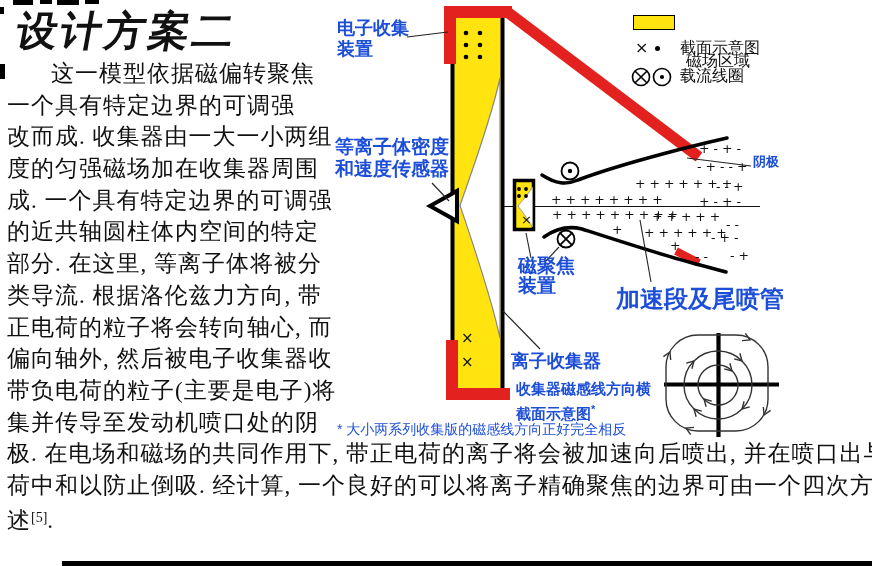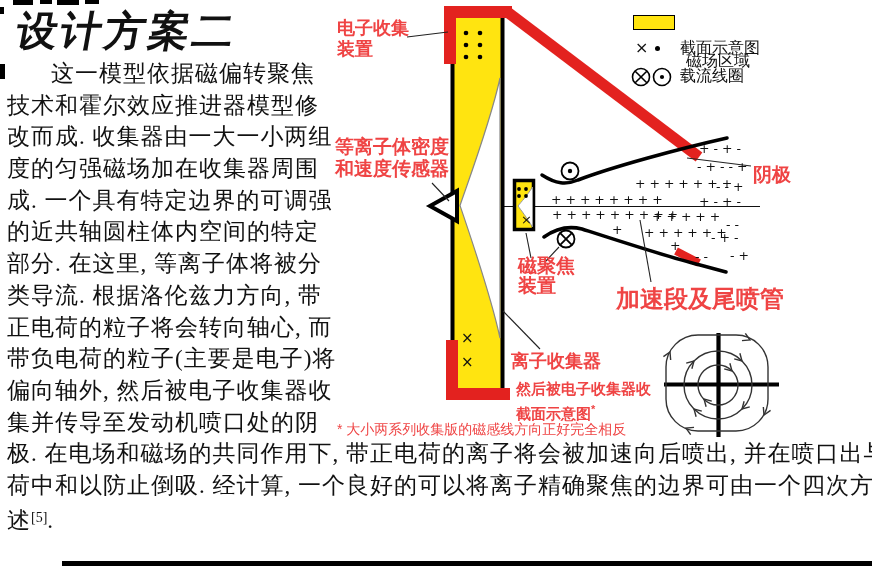--- a/index.html
+++ b/index.html
@@ -9,27 +9,27 @@
   #title{position:absolute;left:12px;top:4px;font-family:"Liberation Sans","DejaVu Sans",sans-serif;
          font-weight:bold;font-size:41px;letter-spacing:3px;transform:skewX(-10deg);
          transform-origin:left bottom;white-space:nowrap;}
   
   #paragraph{position:absolute;left:7px;top:58px;width:862px;}
   .para-line{height:31.7px;line-height:31.7px;font-size:23px;letter-spacing:1px;white-space:nowrap;}
   .para-line.first{text-indent:44px;}
   .para-line sup{font-size:14px;vertical-align:6px;letter-spacing:0;}
   
   .lbl{position:absolute;font-family:"Liberation Sans","DejaVu Sans",sans-serif;font-weight:bold;
-       color:#ef4444;white-space:nowrap;}
+       color:#1d4ed8;white-space:nowrap;}
   .lbl .ln{display:block;}
   #lbl-electron{left:337px;top:18px;font-size:18px;line-height:21px;}
   #lbl-sensor{left:335px;top:136px;font-size:19px;line-height:21.5px;}
   #lbl-focus{left:518px;top:256px;font-size:19px;line-height:20px;}
   #lbl-ion{left:511px;top:349px;font-size:18px;text-align:center;}
-  #lbl-cathode{left:753px;top:162px;font-size:19px;}
+  #lbl-cathode{left:753px;top:153px;font-size:13px;}
   #lbl-accel{left:616px;top:283px;font-size:24px;}
   #lbl-xsec{left:516px;top:379px;font-size:15px;line-height:20px;font-weight:bold;}
   #lbl-xsec sup{font-size:11px;}
   #lbl-footnote{left:337px;top:421px;font-size:14px;font-weight:normal;}
   
   .legend-label{position:absolute;font-size:16px;font-family:"Liberation Serif","DejaVu Serif",serif;
                 white-space:nowrap;color:#111;}
   
   .pm{position:absolute;font-family:"DejaVu Sans","Liberation Sans",sans-serif;font-size:12.5px;
       line-height:13px;color:#111;white-space:pre;}
@@ -144,30 +144,30 @@
         <path transform="translate(686,428) rotate(205)" d="M-7,-4 L0,0 L-7,4"></path>
         <path transform="translate(670,352) rotate(295)" d="M-7,-4 L0,0 L-7,4"></path>
       </g>
     </g>
   </svg>
 
   <div id="title">设计方案二</div>
 
   <div id="paragraph">
     <div class="para-line first">这一模型依据磁偏转聚焦</div>
-      <div class="para-line">技术和霍尔效应推进器模型修</div>
+      <div class="para-line">一个具有特定边界的可调强</div>
       <div class="para-line">改而成. 收集器由一大一小两组</div>
       <div class="para-line">度的匀强磁场加在收集器周围</div>
       <div class="para-line">成. 一个具有特定边界的可调强</div>
       <div class="para-line">的近共轴圆柱体内空间的特定</div>
       <div class="para-line">部分. 在这里, 等离子体将被分</div>
       <div class="para-line">类导流. 根据洛伦兹力方向, 带</div>
       <div class="para-line">正电荷的粒子将会转向轴心, 而</div>
+      <div class="para-line">偏向轴外, 然后被电子收集器收</div>
       <div class="para-line">带负电荷的粒子(主要是电子)将</div>
-      <div class="para-line">偏向轴外, 然后被电子收集器收</div>
       <div class="para-line">集并传导至发动机喷口处的阴</div>
       <div class="para-line">极. 在电场和磁场的共同作用下, 带正电荷的离子将会被加速向后喷出, 并在喷口出与负电</div>
       <div class="para-line">荷中和以防止倒吸. 经计算, 一个良好的可以将离子精确聚焦的边界可由一个四次方程来描</div>
       <div class="para-line" id="tail-line">
       <span>述</span><sup>[5]</sup><span>.</span>
     </div>
   </div>
 
   <div class="lbl" id="lbl-electron">
     <span class="ln">电子收集</span>
@@ -178,21 +178,21 @@
     <span class="ln">和速度传感器</span>
   </div>
   <div class="lbl" id="lbl-focus">
     <span class="ln">磁聚焦</span>
     <span class="ln">装置</span>
   </div>
   <div class="lbl" id="lbl-ion">离子收集器</div>
   <div class="lbl" id="lbl-cathode">阴极</div>
   <div class="lbl" id="lbl-accel">加速段及尾喷管</div>
   <div class="lbl" id="lbl-xsec">
-    <span class="ln">然后被电子收集器收</span>
+    <span class="ln">收集器磁感线方向横</span>
     <span class="ln"><span>截面示意图</span><sup>*</sup></span>
   </div>
   <div class="lbl" id="lbl-footnote">* 大小两系列收集版的磁感线方向正好完全相反</div>
 
   <div>
     <div style="position:absolute;left:633px;top:15px;width:40px;height:13px;background:#FFE410;border:1.5px solid #000;"></div>
     <div class="legend-label" style="left:686px;top:11px;margin-top:40px;">磁场区域</div>
 
     <div class="legend-label" style="left:635px;top:38px;font-family:'DejaVu Sans',sans-serif;">×</div>
     <div style="position:absolute;left:655px;top:46px;width:5px;height:5px;border-radius:50%;background:#000;"></div>

